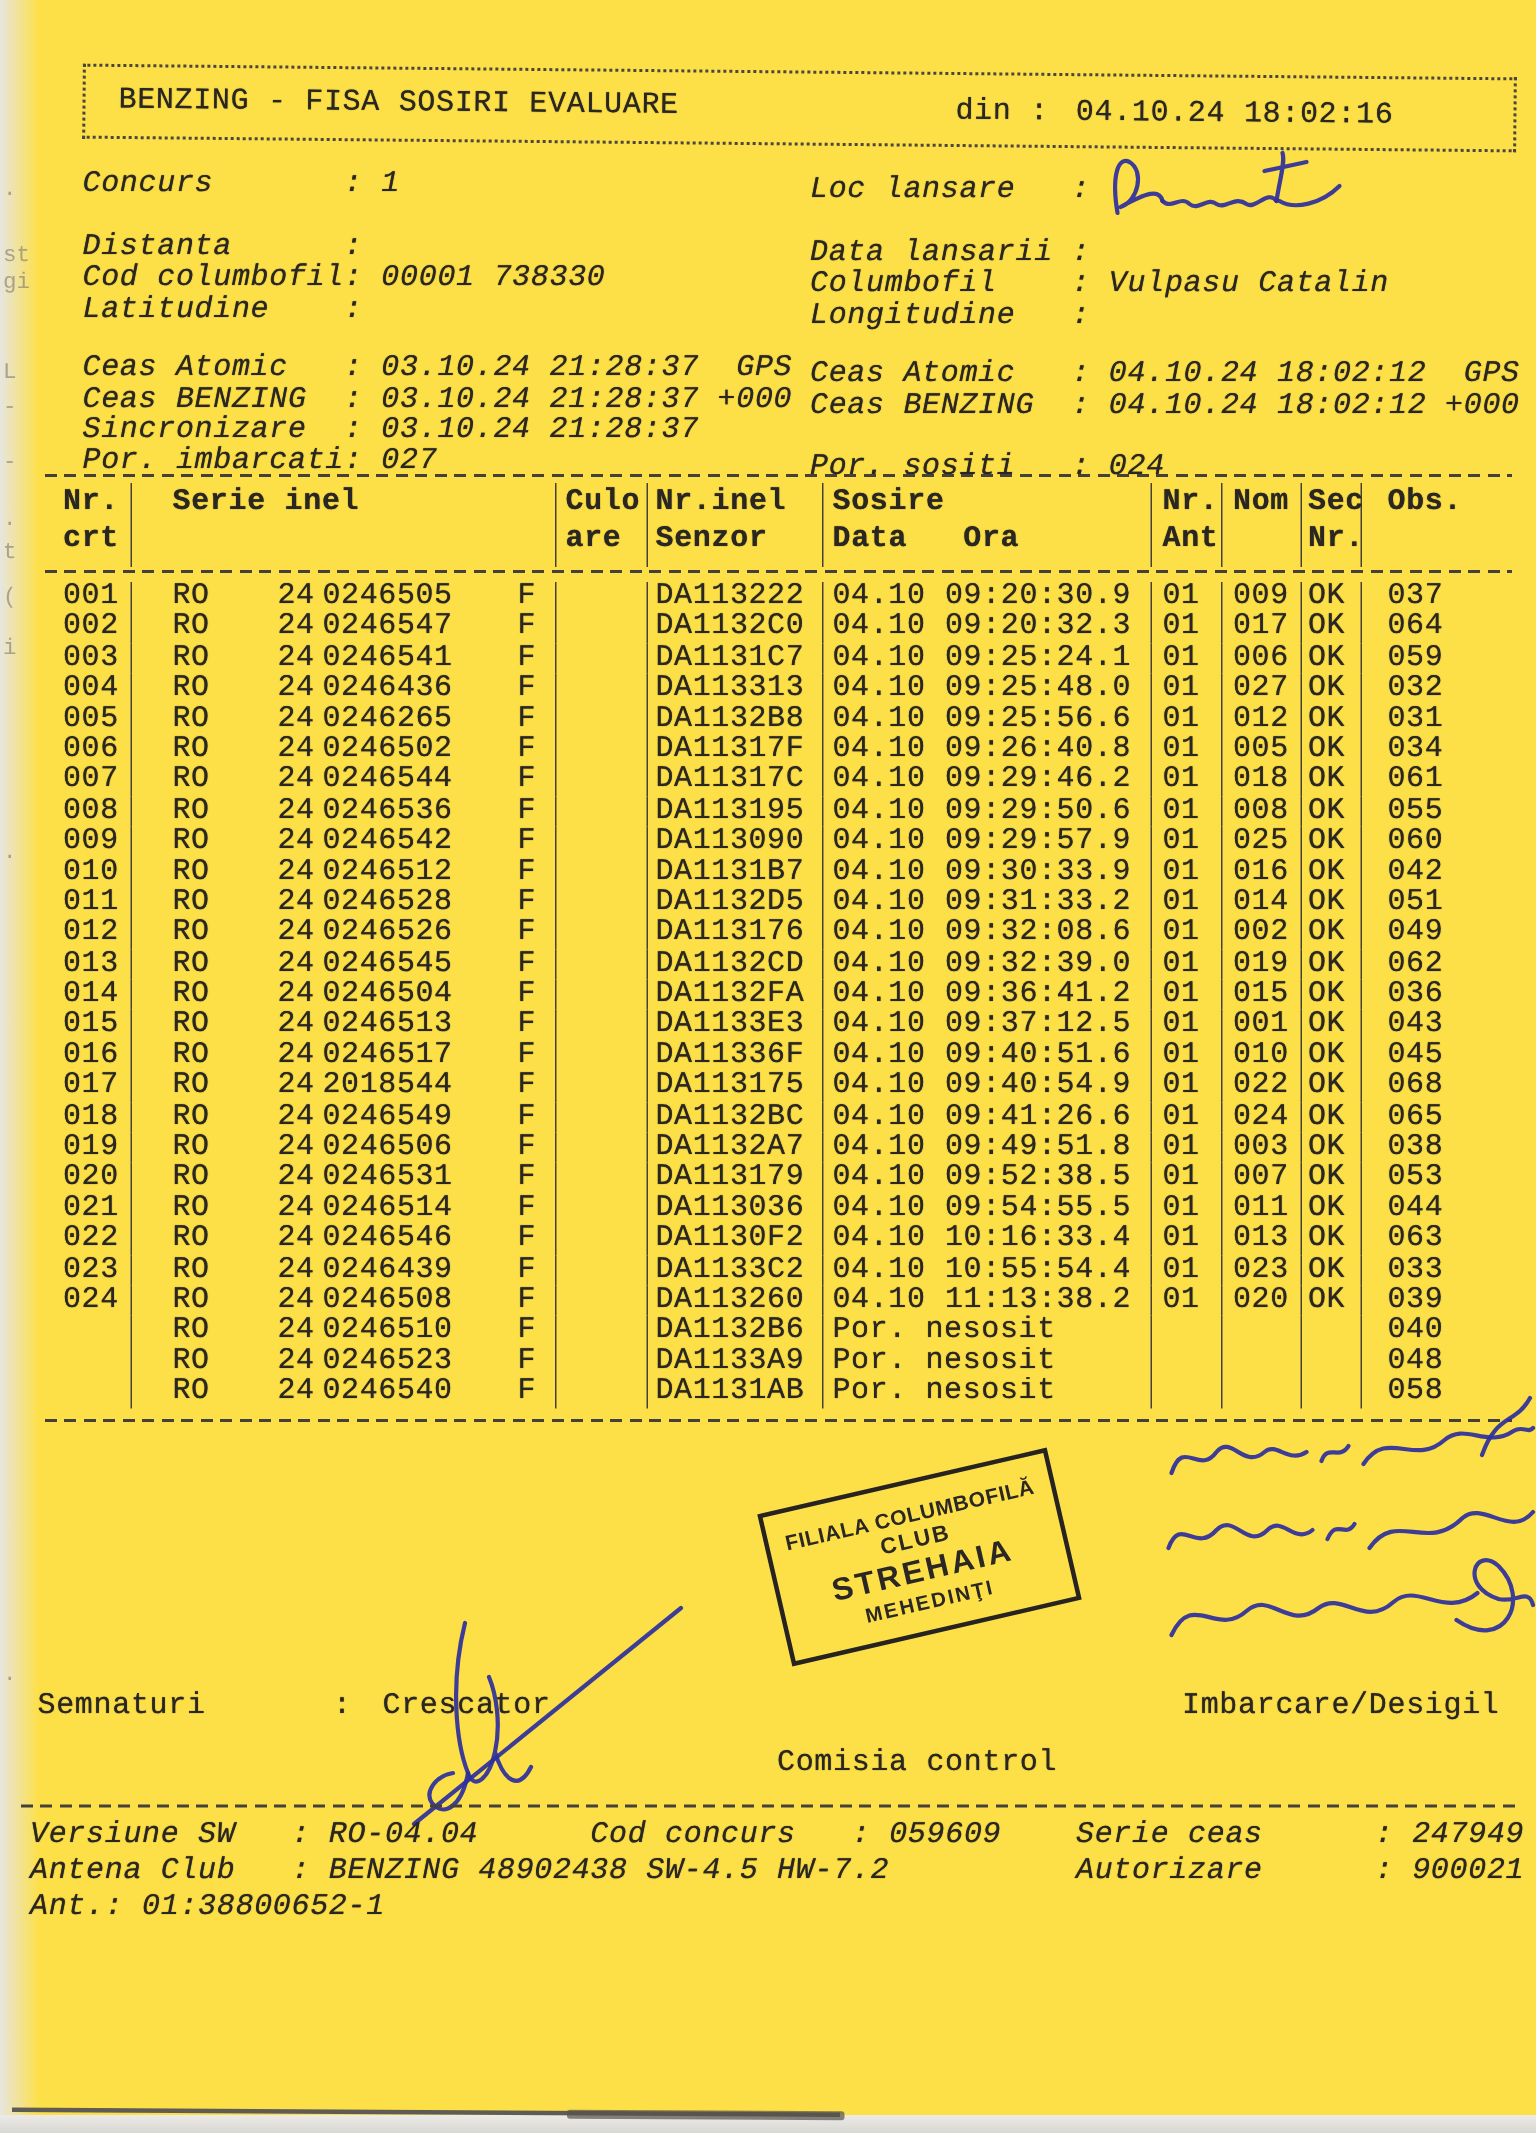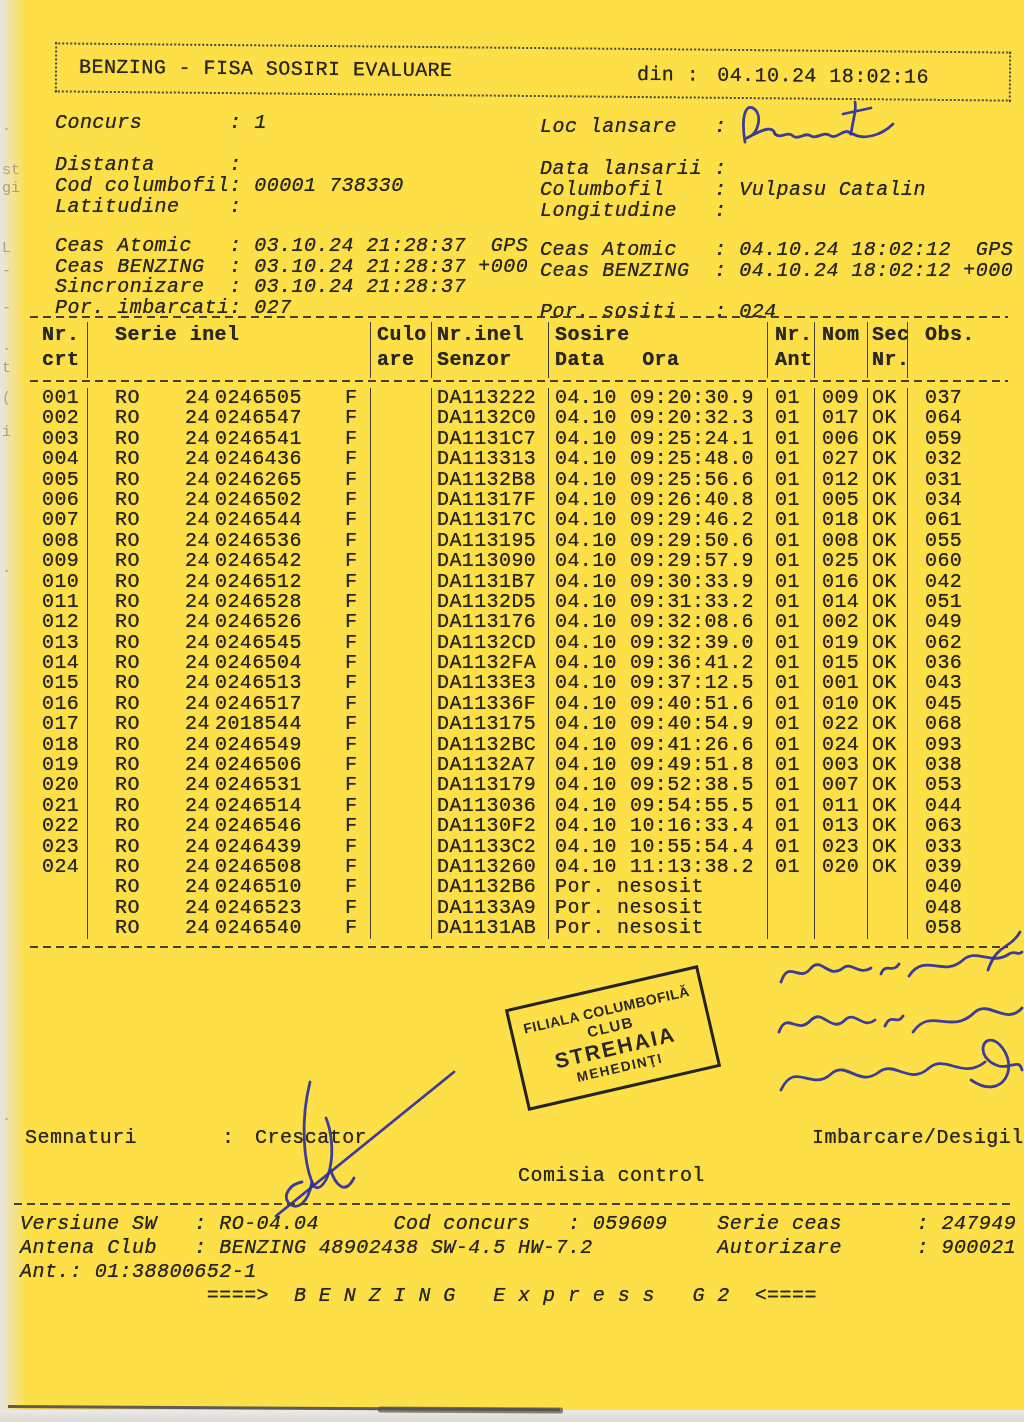--- a/index.html
+++ b/index.html
@@ -341,21 +341,21 @@
       </div>
       <div class="trow">
         <div class="c p-nr">018</div>
         <div class="c p-serie"><span class="rc">RO</span><span class="ry">24</span><span class="rn">0246549</span><span class="rs">F</span></div>
         <div class="c p-culo"></div>
         <div class="c p-senzor">DA1132BC</div>
         <div class="c p-sosire"><span class="ad">04.10</span><span class="at">09:41:26.6</span></div>
         <div class="c p-ant">01</div>
         <div class="c p-nom">024</div>
         <div class="c p-sec">OK</div>
-        <div class="c p-obs">093</div>
+        <div class="c p-obs">065</div>
       </div>
       <div class="trow">
         <div class="c p-nr">019</div>
         <div class="c p-serie"><span class="rc">RO</span><span class="ry">24</span><span class="rn">0246506</span><span class="rs">F</span></div>
         <div class="c p-culo"></div>
         <div class="c p-senzor">DA1132A7</div>
         <div class="c p-sosire"><span class="ad">04.10</span><span class="at">09:49:51.8</span></div>
         <div class="c p-ant">01</div>
         <div class="c p-nom">003</div>
         <div class="c p-sec">OK</div>
@@ -471,29 +471,28 @@
     <path d="M206,6 L28,150"></path>
     <path d="M62,16 C52,56 56,96 64,116 C68,128 78,120 82,102 C86,84 83,64 78,52 M82,102 C88,122 98,128 106,112"></path>
     <path d="M64,116 C60,138 48,146 40,136 C35,129 42,118 54,116"></path>
   </svg>
 
   <div id="labels-row">
     <span class="lbl" style="left:25px;">Semnaturi</span>
     <span class="lbl" style="left:222px;">:</span>
     <span class="lbl" style="left:255px;">Crescator</span>
     <span class="lbl" style="left:518px;margin-top:38px;">Comisia control</span>
-    <span class="lbl" style="left:812px;">Imbarcare/Desigil</span>
+    <span class="lbl" style="left:788px;">Imbarcare/Desigil</span>
   </div>
 
   <div class="dsep" style="top:1203px;"></div>
   <div id="footer-lines" class="linebox" style="left:20px;top:1212px;">
       <div>Versiune SW   : RO-04.04      Cod concurs   : 059609    Serie ceas      : 247949</div>
       <div>Antena Club   : BENZING 48902438 SW-4.5 HW-7.2          Autorizare      : 900021</div>
       <div>Ant.: 01:38800652-1</div>
-      <div>               ====&gt;  B E N Z I N G   E x p r e s s   G 2  &lt;====</div>
     </div>
 
   <div id="margin-marks">
       <div style="top: 118px;">.</div>
       <div style="top: 162px;">st</div>
       <div style="top: 180px;">gi</div>
       <div style="top: 240px;">L</div>
       <div style="top: 263px;">-</div>
       <div style="top: 300px;">-</div>
       <div style="top: 338px;">.</div>

